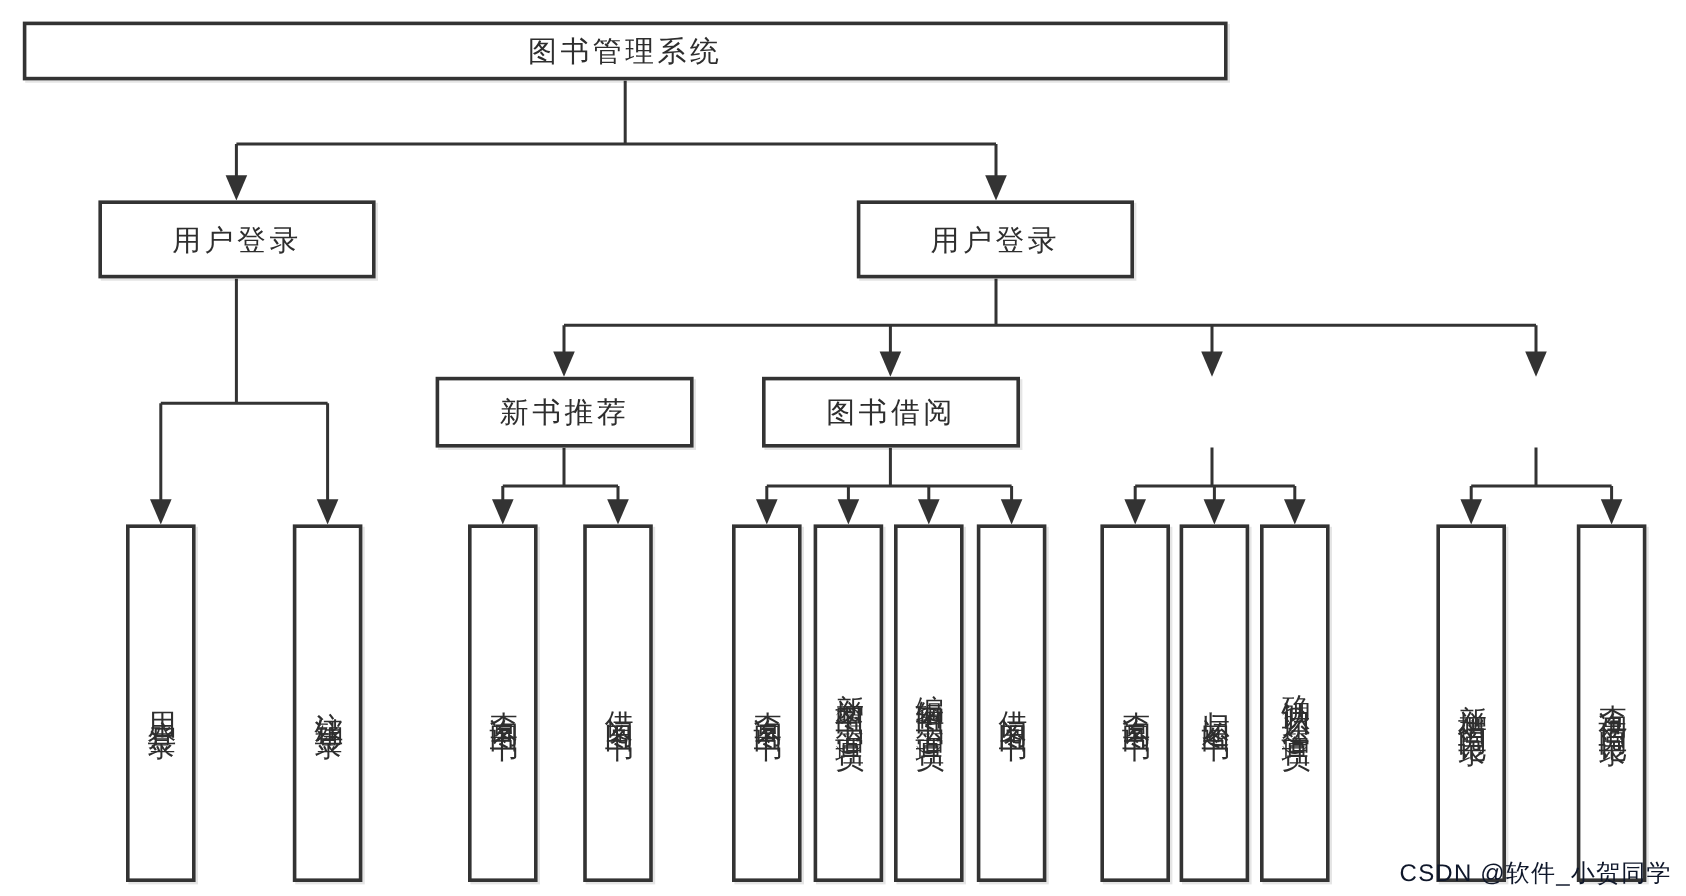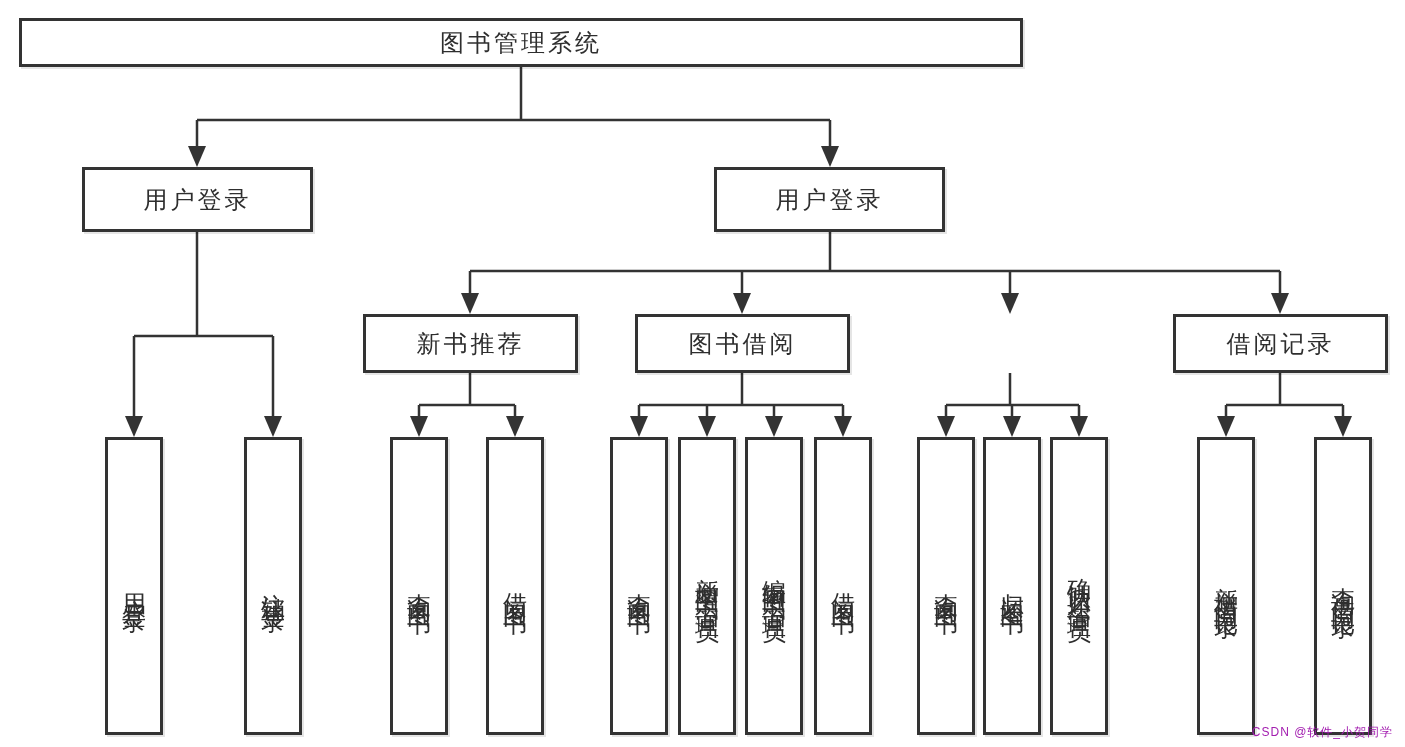--- a/index.html
+++ b/index.html
@@ -57,22 +57,22 @@
     font-size: 24px;
     letter-spacing: 6px;
     line-height: 1;
     color: #2e2e2e;
     white-space: nowrap;
   }
   .watermark {
     position: absolute;
     right: 12px;
     bottom: 6px;
-    font-size: 12px;
-    color: #a21caf;
+    font-size: 20px;
+    color: #0f172a;
     letter-spacing: 1px;
     z-index: 5;
   }
 </style>
 </head>
 <body>
 
 <div class="canvas">
 
   <svg class="connectors" viewBox="0 0 1405 747" xmlns="http://www.w3.org/2000/svg">
@@ -125,23 +125,20 @@
   <div class="box l2-box" style="left:714px">
     <span>用户登录</span>
   </div>
 
   <div class="box l3-box" style="left:363px">
     <span>新书推荐</span>
   </div>
   <div class="box l3-box" style="left:635px">
     <span>图书借阅</span>
   </div>
-  <div class="box l3-box" style="left:1173px">
-    <span>借阅记录</span>
-  </div>
 
   <div class="leaf" style="left:105px">
     <span class="vtext">用户登录</span>
   </div>
   <div class="leaf" style="left:244px">
     <span class="vtext">注销登录</span>
   </div>
 
   <div class="leaf" style="left:390px">
     <span class="vtext">查询图书</span>

